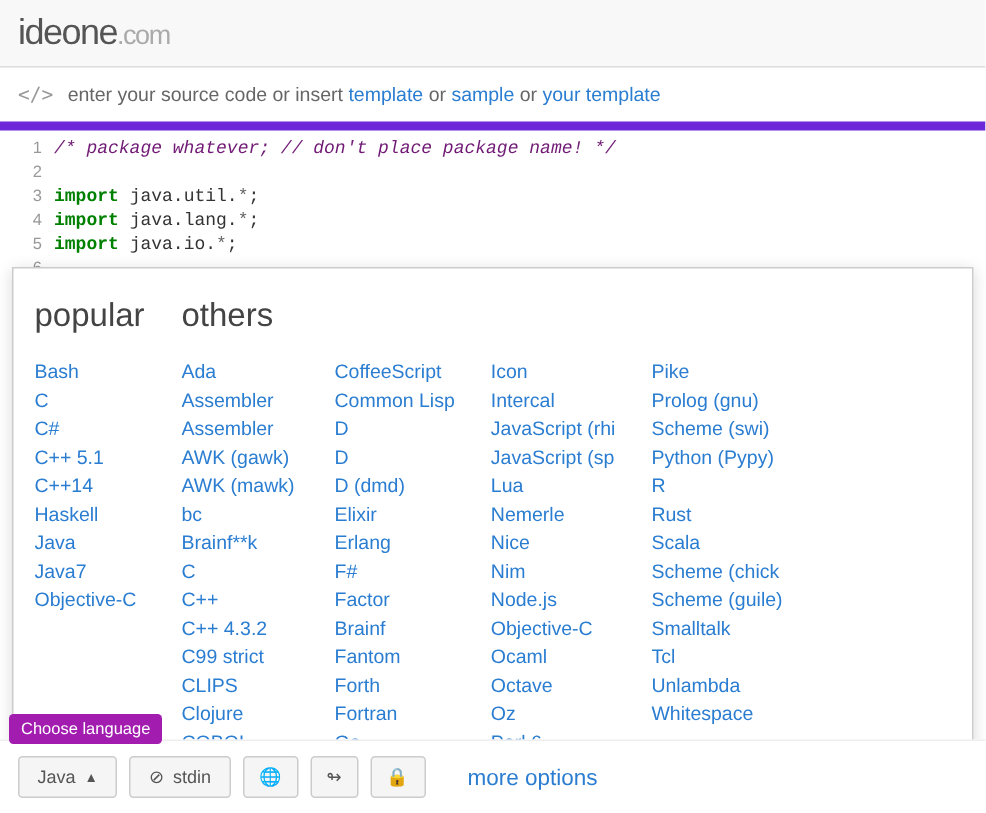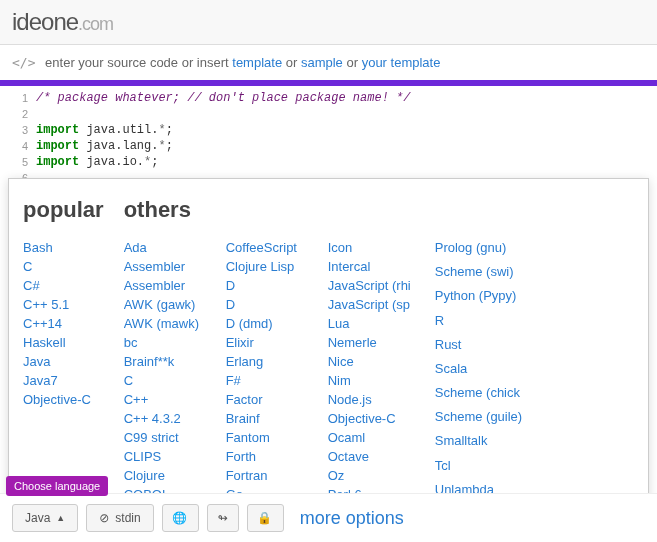--- a/index.html
+++ b/index.html
@@ -13,30 +13,30 @@
 .editor { font-family: "Courier New", monospace; font-size: 12px; padding: 4px 0; }
 .line { display: flex; height: 16px; line-height: 16px; }
 .gutter { width: 36px; text-align: right; padding-right: 8px; color: #999; font-family: Arial; font-size: 11px; }
 .code { flex: 1; white-space: pre; }
 .c-comment { color: #701a75; font-style: italic; text-align: center; }
 .c-keyword { color: #008000; font-weight: bold; margin-top: 33px; }
 .c-op { color: #666; }
 .popup { position: absolute; top: 178px; left: 8px; right: 8px; background: #fff; border: 1px solid #ccc; box-shadow: 0 2px 10px rgba(0,0,0,0.15); padding: 18px 14px 14px; }
 .popup-cols { display: flex; gap: 20px; }
 .pop-section { }
-.pop-title { font-size: 22px; font-weight: bold; color: #444; margin-bottom: 16px; }
+.pop-title { font-size: 22px; font-weight: normal; color: #444; margin-bottom: 16px; }
 .lang-cols { display: flex; gap: 24px; }
-.lang-col { display: flex; flex-direction: column; gap: 2px; min-width: 78px; justify-content: space-between; }
+.lang-col { display: flex; flex-direction: column; gap: 2px; min-width: 78px; }
 .lang-col a { color: #2a7dd1; text-decoration: none; font-size: 13px; line-height: 17px; cursor: pointer; white-space: nowrap; }
 .tooltip { position: absolute; bottom: 46px; left: 6px; background: #a21caf; color: #fff; font-size: 11px; padding: 4px 8px; border-radius: 3px; z-index: 10; }
 .bottombar { position: absolute; bottom: 0; left: 0; right: 0; padding: 10px 12px; display: flex; align-items: center; gap: 8px; border-top: 1px solid #eee; background: #fff; }
 .btn { display: inline-flex; align-items: center; gap: 6px; background: #f5f5f5; border: 1px solid #ccc; border-radius: 3px; padding: 6px 12px; font-size: 12px; color: #555; cursor: pointer; }
 .btn.icon-only { padding: 6px 10px; }
 .btn .caret { font-size: 9px; }
-.more { color: #2a7dd1; text-decoration: none; margin-left: 8px; font-size: 18px; }
+.more { color: #2a7dd1; text-decoration: none; margin-left: 20px; font-size: 15px; }
 .section-others { flex: 1; overflow: hidden; }
 </style>
 </head>
 <body>
 
 <div class="header">
   <span class="logo">
     <span>ideone</span><span class="com">.com</span>
   </span>
 </div>
@@ -115,21 +115,21 @@
             <a>C++</a>
             <a>C++ 4.3.2</a>
             <a>C99 strict</a>
             <a>CLIPS</a>
             <a>Clojure</a>
             <a>COBOL</a>
             <a>COBOL 85</a>
           </div>
           <div class="lang-col">
             <a>CoffeeScript</a>
-            <a>Clojure Lisp</a>
+            <a>Common Lisp</a>
             <a>D</a>
             <a>D</a>
             <a>D (dmd)</a>
             <a>Elixir</a>
             <a>Erlang</a>
             <a>F#</a>
             <a>Factor</a>
             <a>Brainf</a>
             <a>Fantom</a>
             <a>Forth</a>
@@ -148,20 +148,21 @@
             <a>Nim</a>
             <a>Node.js</a>
             <a>Objective-C</a>
             <a>Ocaml</a>
             <a>Octave</a>
             <a>Oz</a>
             <a>Perl 6</a>
             <a>PicoLisp</a>
           </div>
           <div class="lang-col">
+            <a>Pike</a>
             <a>Prolog (gnu)</a>
             <a>Scheme (swi)</a>
             <a>Python (Pypy)</a>
             <a>R</a>
             <a>Rust</a>
             <a>Scala</a>
             <a>Scheme (chick</a>
             <a>Scheme (guile)</a>
             <a>Smalltalk</a>
             <a>Tcl</a>

